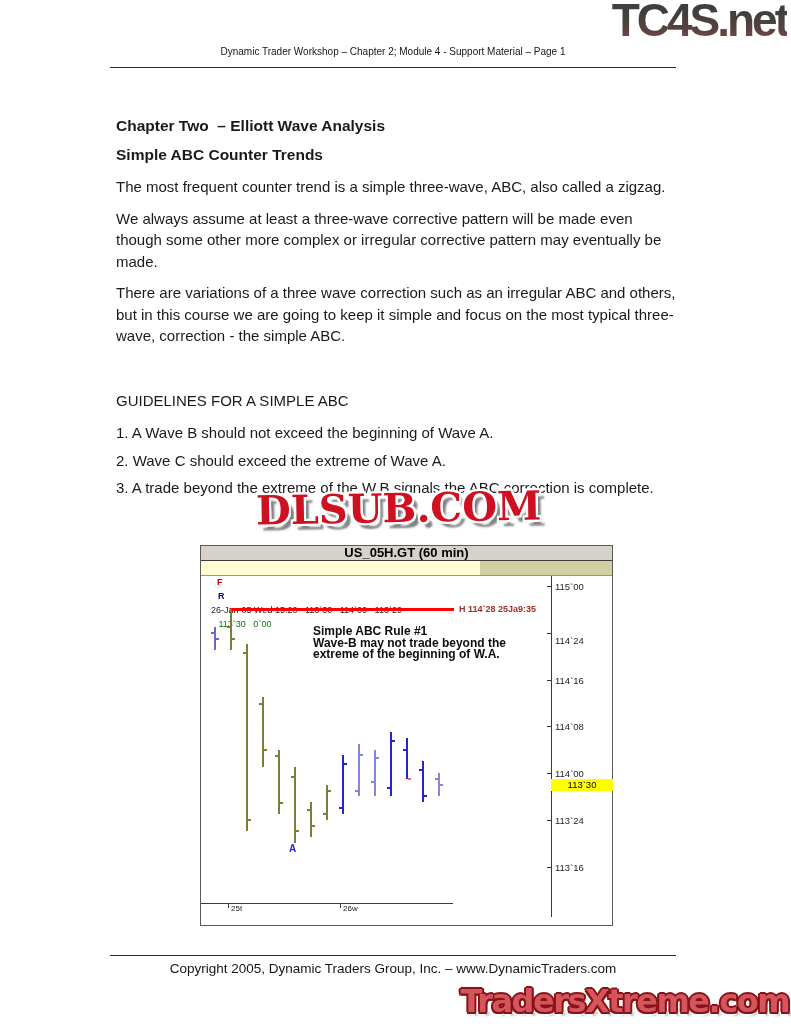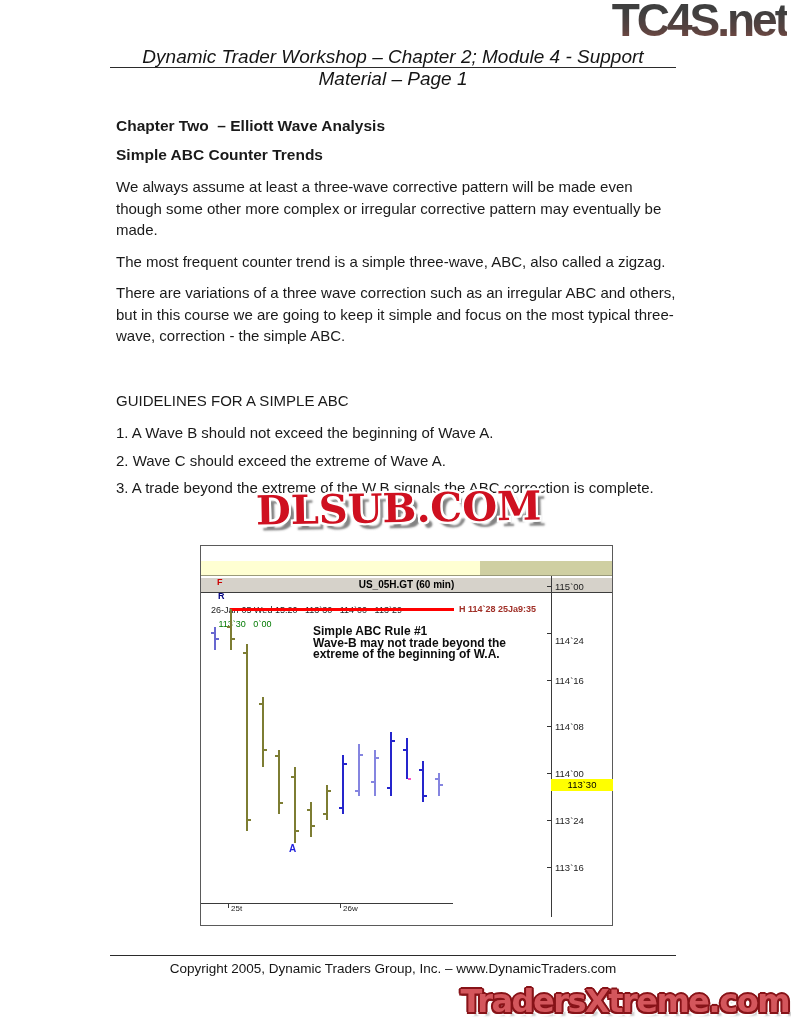--- a/index.html
+++ b/index.html
@@ -12,21 +12,21 @@
   .tc4s {
     position:absolute; top:-7px; right:4px; z-index:5;
     font-family:"Liberation Sans", sans-serif;
     font-weight:800; font-size:46px; letter-spacing:-3px;
     background:linear-gradient(#3f3f3f 35%, #5a4340 70%, #97544a 100%);
     -webkit-background-clip:text; background-clip:text; color:transparent;
   }
   
   .page-header {
     position:absolute; top:46px; left:110px; width:566px;
-    text-align:center; font-size:19px; color:#151515;font-style:italic;
+    text-align:center; font-size:10px; color:#151515;
   }
   .rule { position:absolute; left:110px; width:566px; border-top:1.5px solid #2b2b2b; }
   .rule.top { top:67px; }
   .rule.bottom { top:955px; }
   .page-footer {
     position:absolute; top:961px; left:110px; width:566px;
     text-align:center; font-size:13.5px; color:#151515;
   }
   
   .copy { position:absolute; left:116px; top:76px; width:562px; font-size:15px; line-height:21.5px;margin-top:40px; }
@@ -50,21 +50,21 @@
   }
   
   .chart {
     position:absolute; left:200px; top:545px; width:413px; height:381px;
     background:#ffffff; border:1.5px solid #5a5a5a;
     font-family:"Liberation Sans", sans-serif;
   }
   .chart .titlebar {
     position:absolute; left:0; top:0; width:100%; height:15px;
     background:#d6d2ca; border-bottom:1px solid #3c3c3c;
-    text-align:center; font-size:10px; font-weight:bold; line-height:14px; color:#000;margin-top:32px;
+    text-align:center; font-size:13px; font-weight:bold; line-height:14px; color:#000;
   }
   .chart .toolbar {
     position:absolute; left:0; top:15px; width:100%; height:15px;
     background:linear-gradient(to right, #ffffd2 0 68%, #cfcfa2 68% 100%);
     border-bottom:1px solid #9a9a7a; font-size:9px; line-height:14px; white-space:pre;
   }
   .toolbar .fbtn { color:#cc0000; font-weight:bold; margin-left:6px; }
   .toolbar .rbtn { color:#000080; font-weight:bold; margin-left:7px; margin-right:10px; }
   .toolbar .q-black { color:#1c1c1c; }
   .toolbar .q-green { color:#007a00; }
@@ -107,22 +107,22 @@
 <body>
 
 <div class="tc4s">TC4S.net</div>
 
 <div class="page-header">Dynamic Trader Workshop – Chapter 2; Module 4 - Support Material – Page 1</div>
 <div class="rule top"></div>
 
 <div class="copy">
   <h1>Chapter Two  – Elliott Wave Analysis</h1>
   <h2>Simple ABC Counter Trends</h2>
+  <p>The most frequent counter trend is a simple three-wave, ABC, also called a zigzag.</p>
   <p>We always assume at least a three-wave corrective pattern will be made even though some other more complex or irregular corrective pattern may eventually be made.</p>
-  <p>The most frequent counter trend is a simple three-wave, ABC, also called a zigzag.</p>
   <p>There are variations of a three wave correction such as an irregular ABC and others, but in this course we are going to keep it simple and focus on the most typical three-wave, correction - the simple ABC.</p>
   <div class="spacer"></div>
   <p class="gl-head">GUIDELINES FOR A SIMPLE ABC</p>
   <p class="gl">1. A Wave B should not exceed the beginning of Wave A.</p>
   <p class="gl">2. Wave C should exceed the extreme of Wave A.</p>
   <p class="gl">3. A trade beyond the extreme of the W.B signals the ABC correction is complete.</p>
 </div>
 
 <div class="dlsub">DLSUB.COM</div>
 

